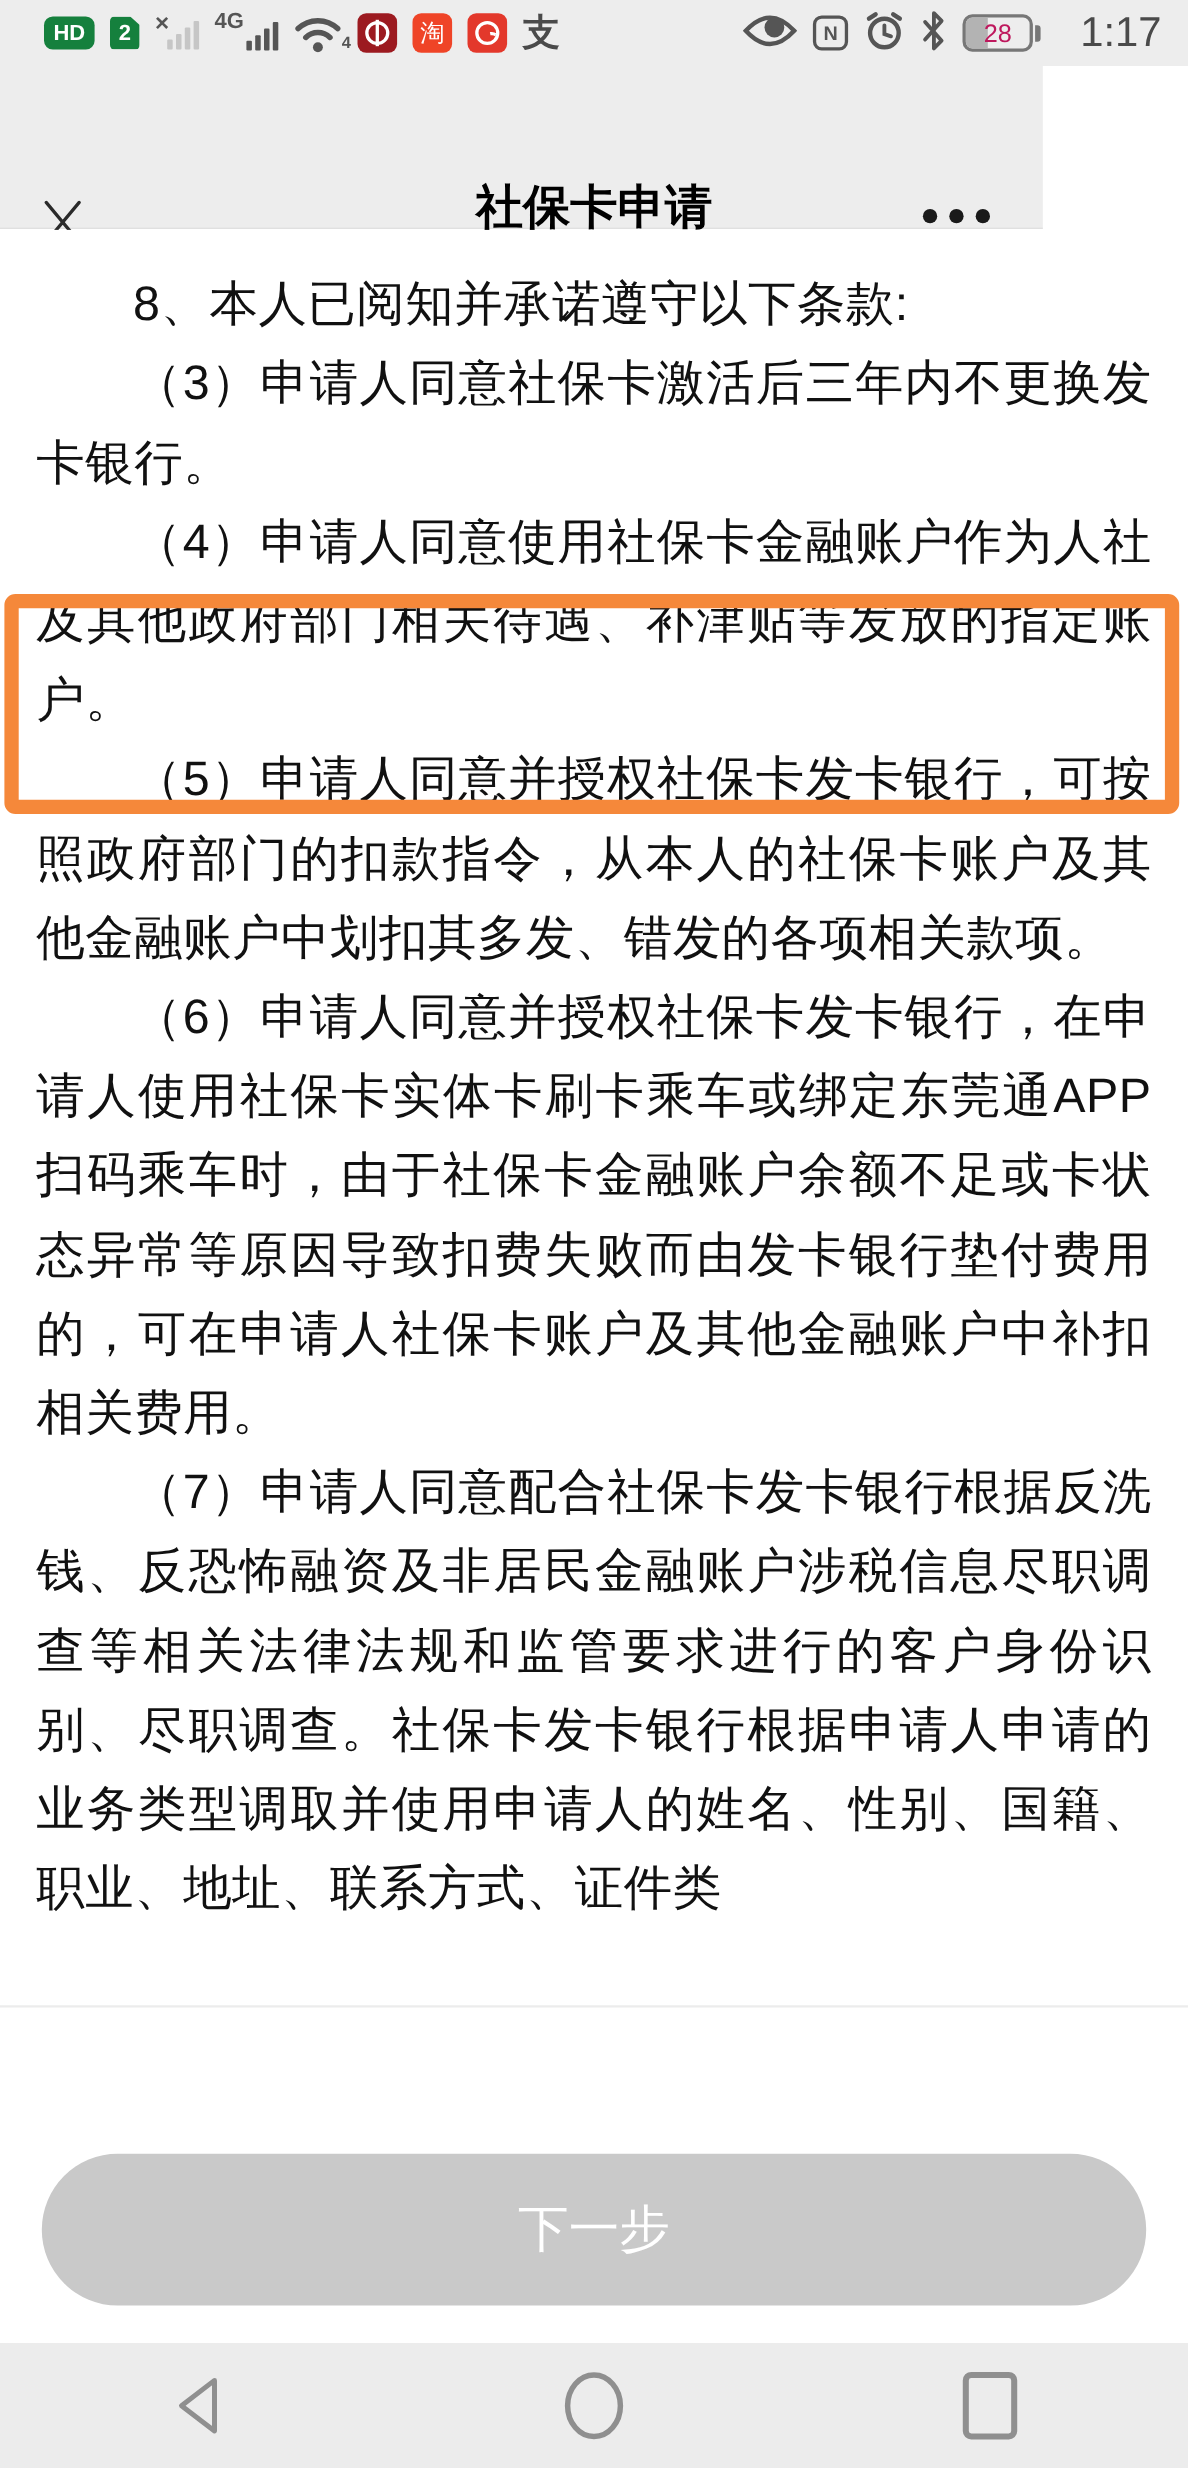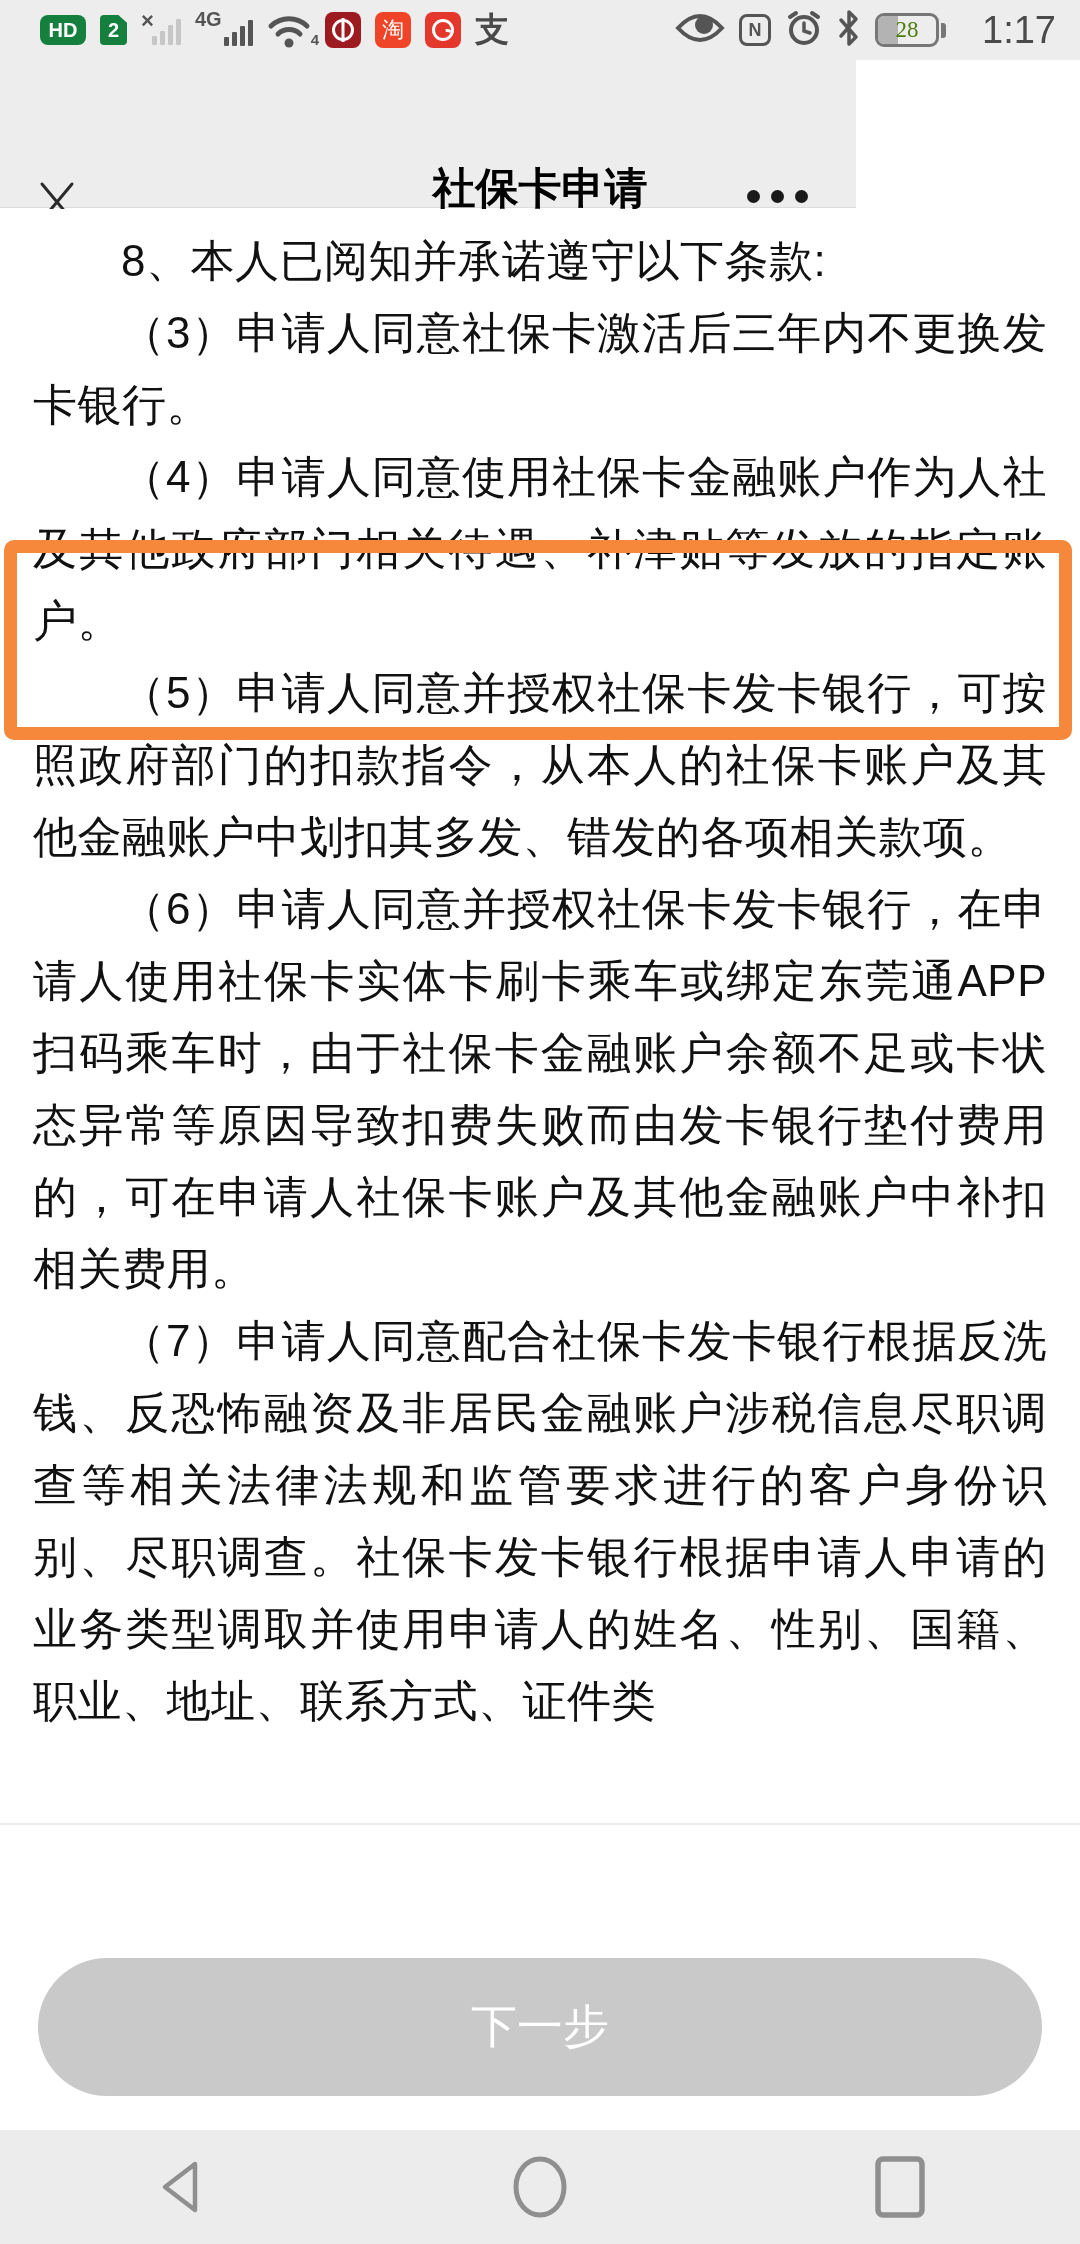--- a/index.html
+++ b/index.html
@@ -47,45 +47,45 @@
   .ring2::after { content:""; position:absolute; left:3px; top:7px; width:12px; height:12px; border:3px solid #fff; border-radius:50%; border-left-color:transparent; border-bottom-color:transparent; transform:rotate(35deg); }
   .glyph-alipay { font-size:34px; color:#4a4a4a; font-weight:bold; }
   .nfc {
     width:32px; height:32px; border:3px solid #555; border-radius:8px;
     color:#555; font-weight:bold; font-size:18px;
     display:flex; align-items:center; justify-content:center;
   }
   .battery { display:flex; align-items:center; }
   .bat-body { position:relative; width:64px; height:34px; border:3px solid #777; border-radius:9px; overflow:hidden; }
   .bat-fill { position:absolute; left:0; top:0; bottom:0; width:20px; background:#b3b3b3; }
-  .bat-num { position:absolute; inset:0; display:flex; align-items:center; justify-content:center; font-size:23px; color:#4d7c0f;font-family:Liberation Serif, serif; }
+  .bat-num { position:absolute; inset:0; display:flex; align-items:center; justify-content:center; font-size:23px; color:#be185d; }
   .bat-tip { width:5px; height:15px; background:#777; border-radius:0 3px 3px 0; margin-left:2px; }
   .sb-time { font-size:38px; color:#4a4a4a; margin-left:22px; }
 
   
   .header {
-    position:absolute; left:0; top:60px; width:856px; height:148px;
+    position:absolute; left:0; top:60px; width:948px; height:148px;
     background:var(--chrome-bg,#ededed); border-bottom:1px solid #dcdcdc;
   }
   .close-btn { position:absolute; left:34px; top:118px; width:46px; height:46px; cursor:pointer; }
   .page-title {
     position:absolute; left:0; top:100px; width:1080px; text-align:center;
     font-size:43px; font-weight:bold; color:#000;
   }
   .page-url {
     position:absolute; left:0; top:158px; width:1080px; text-align:center;
     font-size:32px; color:#3c3c3c;
   }
   .menu-btn { position:absolute; right:48px; top:130px; display:flex; gap:11px; cursor:pointer; }
   .menu-btn i { width:13px; height:13px; border-radius:50%; background:#1a1a1a; display:block; }
 
   
   .content {
     position:absolute; left:0; top:209px; width:1080px; height:1614px;
-    background:#fff; padding:16px 33px 0 33px; overflow:hidden;
+    background:#fff; padding:32px 33px 0 33px; overflow:hidden;
   }
   .content p {
     margin:0; font-size:44px; line-height:72px; color:#111;
     text-align:justify; text-indent:2em; letter-spacing:0.5px;
   }
   .highlight-box {
     position:absolute; left:4px; top:540px; width:1068px; height:200px;
     border:13px solid var(--highlight,#f5883a); border-radius:10px;
     background:transparent; pointer-events:none;
   }

